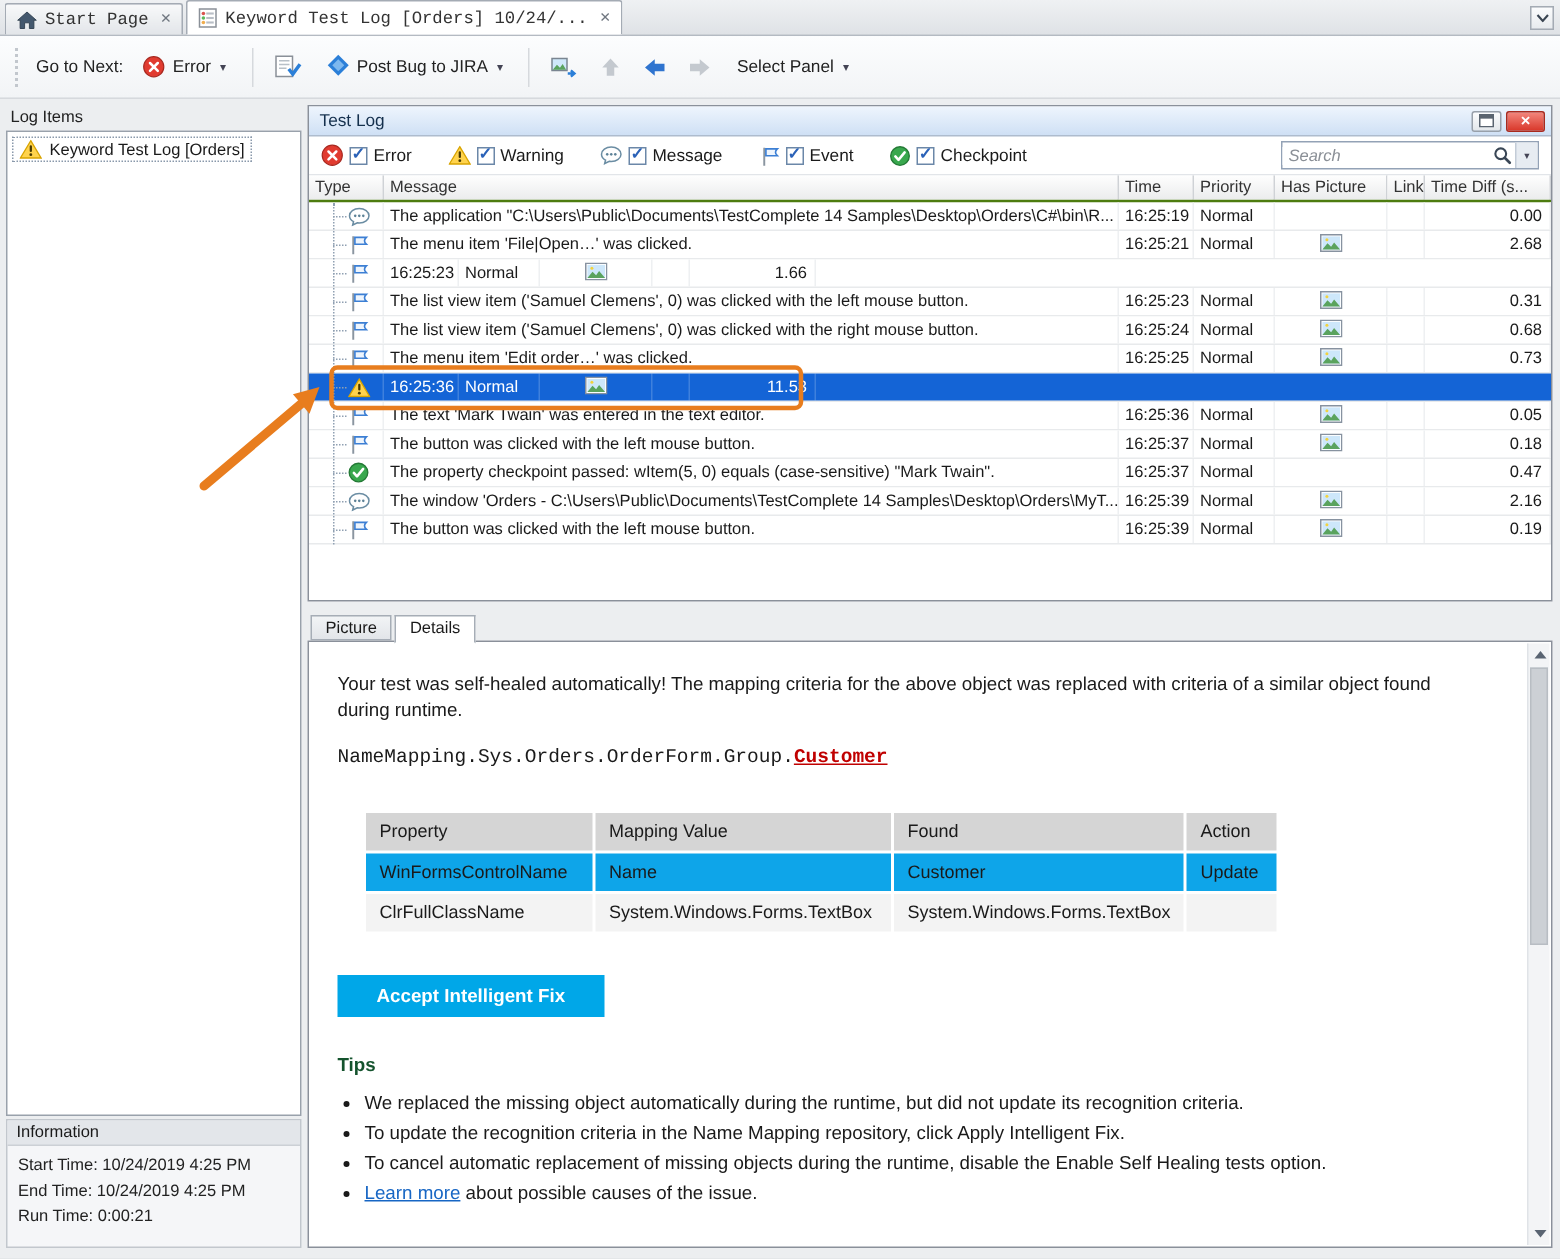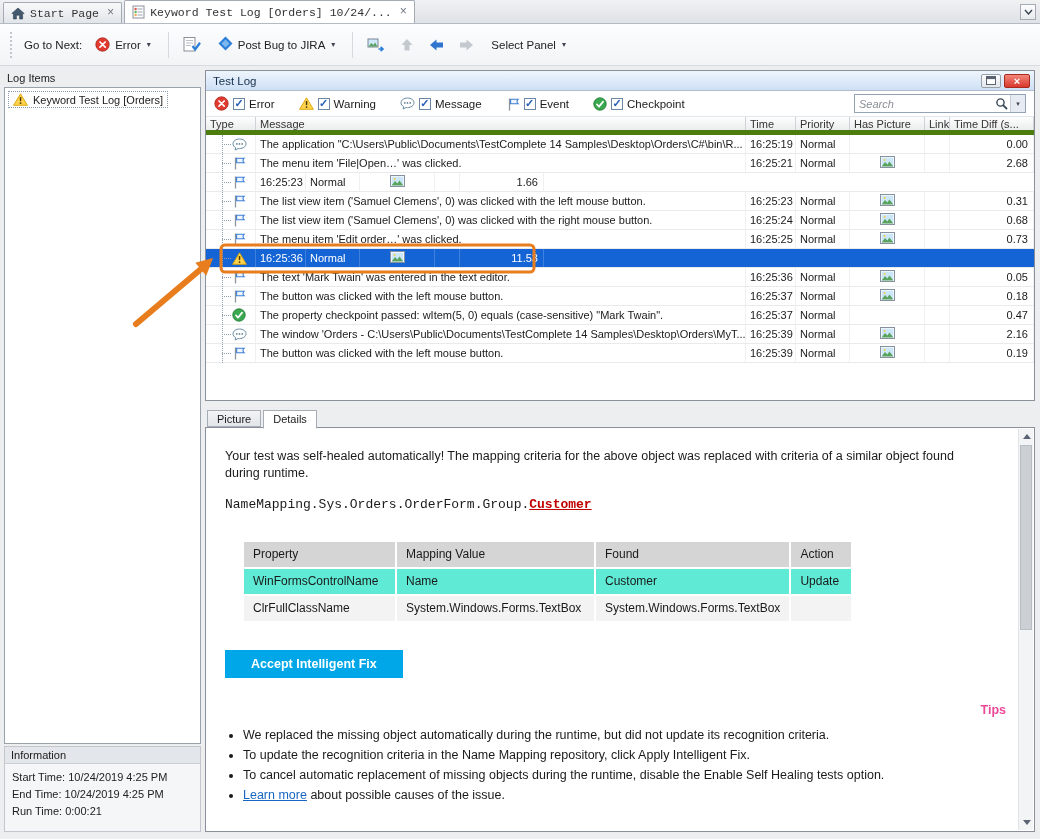--- a/index.html
+++ b/index.html
@@ -59,21 +59,21 @@
   .checkbox[data-checked="true"]::after { content:"\2713"; color:#2b62b8; font-size:11px; font-weight:bold; line-height:1; margin-top:-1px; }
 
   .search-box { margin-left:auto; width:172px; height:19px; border:1px solid #93a2b6; background:#fff;
     display:flex; align-items:center; }
   .search-input { flex:1; min-width:0; border:none; outline:none; font-size:11px; padding:0 4px; font-family:"Liberation Sans", sans-serif; }
   .search-input::placeholder { font-style:italic; color:#8a8f96; }
   .search-ic { display:inline-flex; padding:0 2px; }
   .search-dd { width:15px; height:100%; background:#e7ecf2; border-left:1px solid #c3ccd7;
     display:flex; align-items:center; justify-content:center; font-size:7px; color:#445; }
 
-  .tl-colheader { height:18px; display:flex; border-bottom:5px solid #4d7c0f; }
+  .tl-colheader { height:18px; display:flex; border-bottom:2px solid #4d7c0f; }
   .hc { display:flex; align-items:center; padding-left:4px; border-right:1px solid #cfd2d6; height:100%;
     background:linear-gradient(#fefefe,#ebeced); font-size:11px; color:#333; flex-shrink:0;
     white-space:nowrap; overflow:hidden; }
   .c-type { width:50px; } .c-msg { width:490px; } .c-time { width:50px; } .c-pri { width:54px; }
   .c-pic { width:75px; } .c-link { width:25px; } .c-diff { width:84px; }
 
   .tl-rows { position:relative; }
   .tl-rows::before { content:""; position:absolute; left:16px; top:0; height:228px; width:0;
     border-left:1px dotted #90a0b2; z-index:3; }
   .log-row { display:flex; height:19px; background:#fff; border-bottom:1px solid #e8eaec; font-size:11px; }
@@ -97,28 +97,28 @@
     background:#fff; border:1px solid #8a909a; }
   .details-inner { position:absolute; left:0; top:0; right:16px; bottom:0; padding:20px 12px 0 19px;
     font-size:12.5px; overflow:hidden; line-height:17px; }
   .details-inner p { margin:0 0 14px; width:748px; }
   .code-line { font-family:"Liberation Mono", monospace; font-size:13px; margin:2px 0 27px; }
   .code-hl { color:#c00000; font-weight:bold; text-decoration:underline; }
 
   table.mapping { border-collapse:separate; border-spacing:2px; margin:2px 0 27px 17px; font-size:12px; }
   table.mapping th { background:#d5d5d5; font-weight:normal; text-align:left; padding:4px 9px; }
   table.mapping td { padding:4px 9px; }
-  table.mapping tr.mr-0 td { background:#5eead4; }
+  table.mapping tr.mr-0 td { background:#0ea5e9; }
   table.mapping tr.mr-1 td { background:#f3f3f3; }
   table.mapping td:empty { background:transparent; }
   .w1 { width:151px; } .w2 { width:197px; } .w3 { width:192px; } .w4 { width:60px; }
 
   .accept-btn { display:block; background:#00a7e8; border:none; color:#fff; font-weight:bold;
     font-size:12.5px; padding:7px 26px; margin:0 0 24px; font-family:"Liberation Sans", sans-serif; cursor:pointer; }
-  .tips-title { font-weight:bold; color:#ec4899; margin:0 0 8px;text-align:right; }
+  .tips-title { font-weight:bold; color:#14532d; margin:0 0 8px; }
   ul.tips { margin:0 0 0 18px; padding:0; }
   ul.tips li { margin:0 0 3px; }
   a { color:#1766c4; }
 
   .vscroll { position:absolute; top:1px; right:1px; bottom:1px; width:15px; background:#f3f4f6; border-left:1px solid #e0e3e7; }
   .vs-arrow { position:absolute; left:0; width:15px; height:15px; display:flex; align-items:center; justify-content:center; }
   .vs-up { top:0; } .vs-down { bottom:0; }
   .vs-up::after { content:""; border:4px solid transparent; border-bottom:5px solid #5a6472; margin-bottom:4px; }
   .vs-down::after { content:""; border:4px solid transparent; border-top:5px solid #5a6472; margin-top:4px; }
   .vs-thumb { position:absolute; left:1px; right:1px; top:16px; height:185px; background:#ccd0d5; border:1px solid #b8bdc3; }

